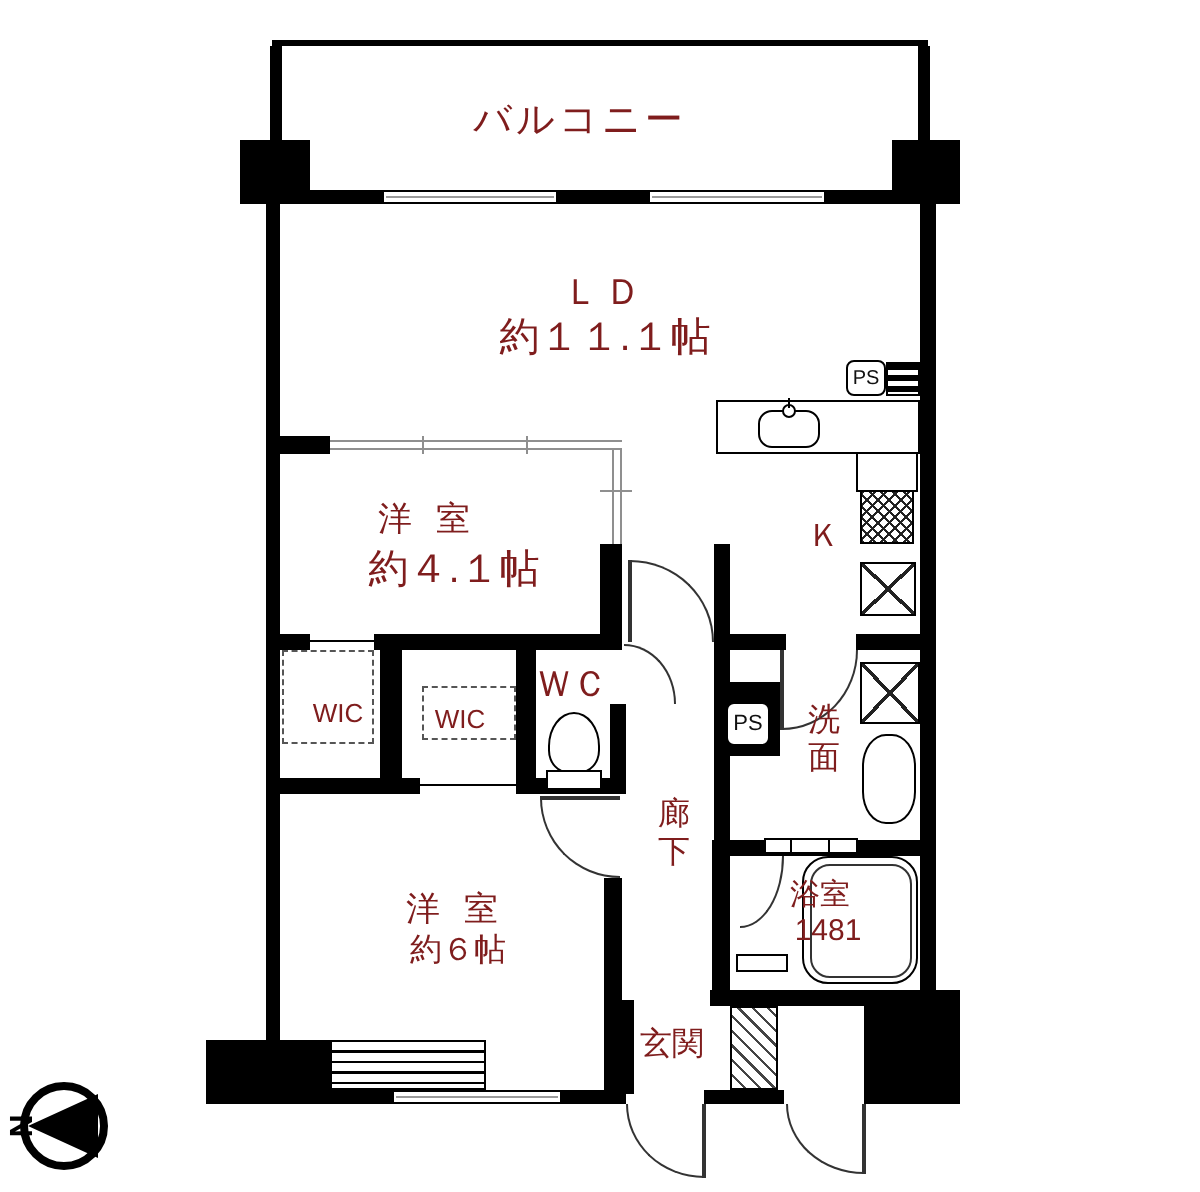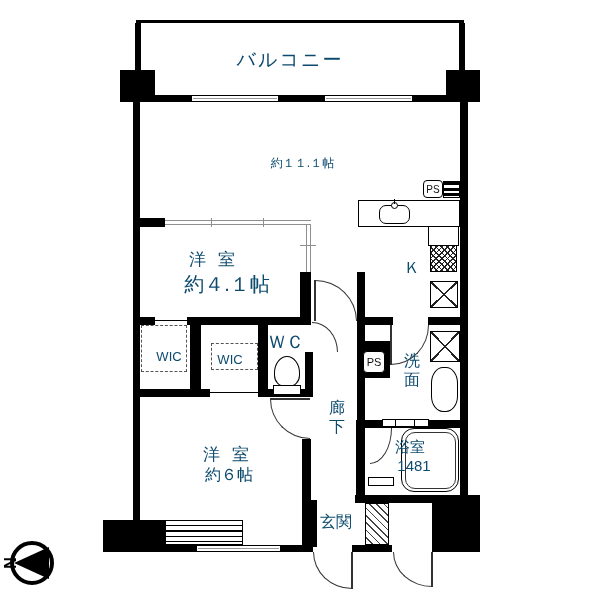--- a/index.html
+++ b/index.html
@@ -26,21 +26,21 @@
                      repeating-linear-gradient(135deg,#222 0 1px,transparent 1px 4px);}
   .stripebox{position:absolute;border:1.2px solid #000;box-sizing:border-box;
     background:repeating-linear-gradient(to bottom,#fff 0 4px,#000 4px 5.3px);}
   .hatch{position:absolute;border:1px solid #000;box-sizing:border-box;background-color:#fff;
     background-image:repeating-linear-gradient(45deg,transparent 0 4px,#444 4px 5.2px);}
   .grille{position:absolute;border:1px solid #000;box-sizing:border-box;
     background:repeating-linear-gradient(to bottom,#000 0 3px,#fff 3px 5.5px);}
   .psbox{position:absolute;background:#fff;border:1.8px solid #000;border-radius:4px;box-sizing:border-box;
     display:flex;align-items:center;justify-content:center;font-size:10px;}
   .dash{position:absolute;border:1px dashed #555;box-sizing:border-box;}
-  .lbl{position:absolute;text-align:center;color:#0c4a6e;}
+  .lbl{position:absolute;text-align:center;color:#7f1d1d;}
   .vlbl{line-height:1.18;word-break:break-all;white-space:normal;}
 </style>
 </head>
 <body>
 
 <div id="plan">
 
   <div class="w" style="left:136px;top:20px;width:328px;height:3px"></div>
   <div class="w" style="left:135px;top:23px;width:6px;height:72px"></div>
   <div class="w" style="left:459px;top:23px;width:6px;height:72px"></div>
@@ -145,21 +145,22 @@
   <div class="arc arc-bl" style="left:270px;top:399px;width:40px;height:40px"></div>
 
   <div class="leaf" style="left:351px;top:552px;width:1.5px;height:37px"></div>
   <div class="arc arc-bl" style="left:313px;top:552px;width:39px;height:37px"></div>
 
   <div class="leaf" style="left:431px;top:552px;width:1.5px;height:35px"></div>
   <div class="arc arc-bl" style="left:393px;top:552px;width:39px;height:35px"></div>
 
   <div class="lbl" style="left:200px;top:47px;width:180px;font-size:19px;letter-spacing:2px">バルコニー</div>
 
-  <div class="lbl" style="left:220px;top:155px;width:165px;font-size:12px">約１１.１帖</div>
+  <div class="lbl" style="left:220px;top:134px;width:165px;font-size:18px;letter-spacing:3px">ＬＤ</div>
+  <div class="lbl" style="left:220px;top:155px;width:165px;font-size:20px">約１１.１帖</div>
 
   <div class="lbl" style="left:152px;top:248px;width:120px;font-size:17px;letter-spacing:12px;text-indent:12px">洋室</div>
   <div class="lbl" style="left:167px;top:271px;width:120px;font-size:20px">約４.１帖</div>
 
   <div class="lbl" style="left:166px;top:443px;width:120px;font-size:17px;letter-spacing:12px;text-indent:12px">洋室</div>
   <div class="lbl" style="left:169px;top:465px;width:120px;font-size:16px">約６帖</div>
 
   <div class="lbl" style="left:352px;top:258px;width:120px;font-size:16px">Ｋ</div>
 
   <div class="lbl" style="left:144px;top:349px;width:50px;font-size:13px">WIC</div>

